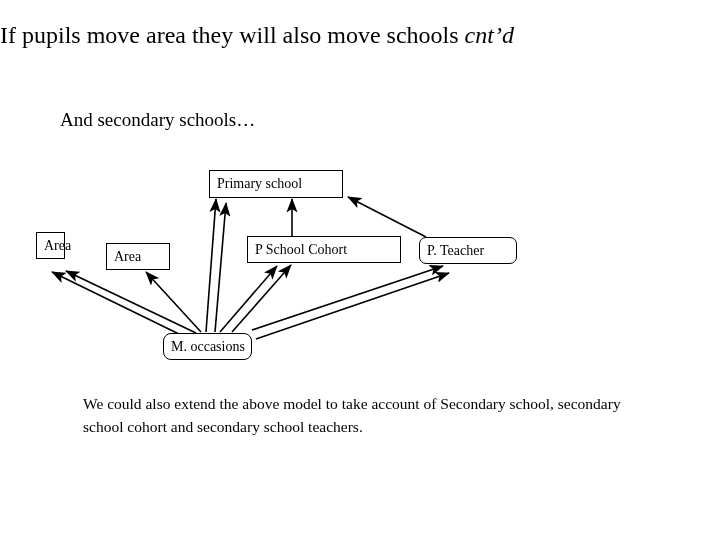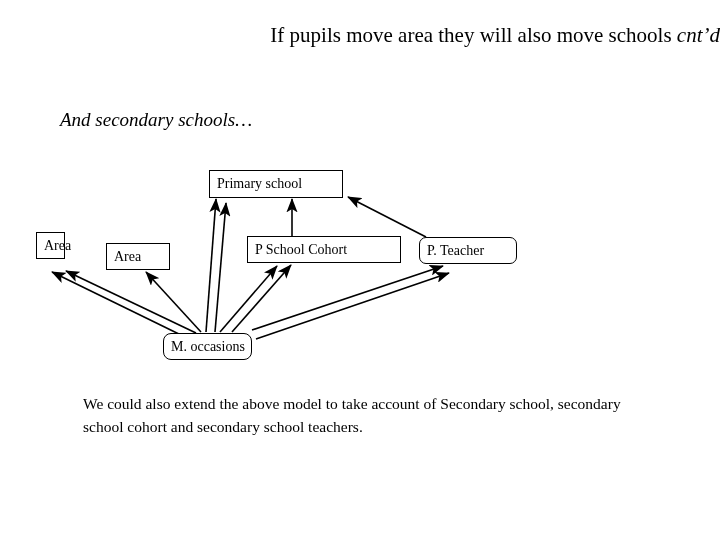--- a/index.html
+++ b/index.html
@@ -20,36 +20,35 @@
     left: 0; top: 0;
     width: 720px;
     height: 540px;
     background: #ffffff;
   }
   .slide-title {
     position: absolute;
     left: 0;
     top: 22px;
     width: 720px;
-    text-align: right;
-    font-size: 21px;
+    text-align: left;
+    font-size: 24px;
     line-height: 26px;
     white-space: nowrap;
   }
   .slide-title .ital {
     font-style: italic;
   }
   .subtitle {
     position: absolute;
     left: 60px;
     top: 108px;
     font-size: 19px;
     line-height: 24px;
     white-space: nowrap;
-    font-style: italic;
   }
   .footer-text {
     position: absolute;
     left: 58px;
     top: 392px;
     width: 580px;
     font-size: 15.5px;
     line-height: 23px;
     margin-left: 25px;
   }

